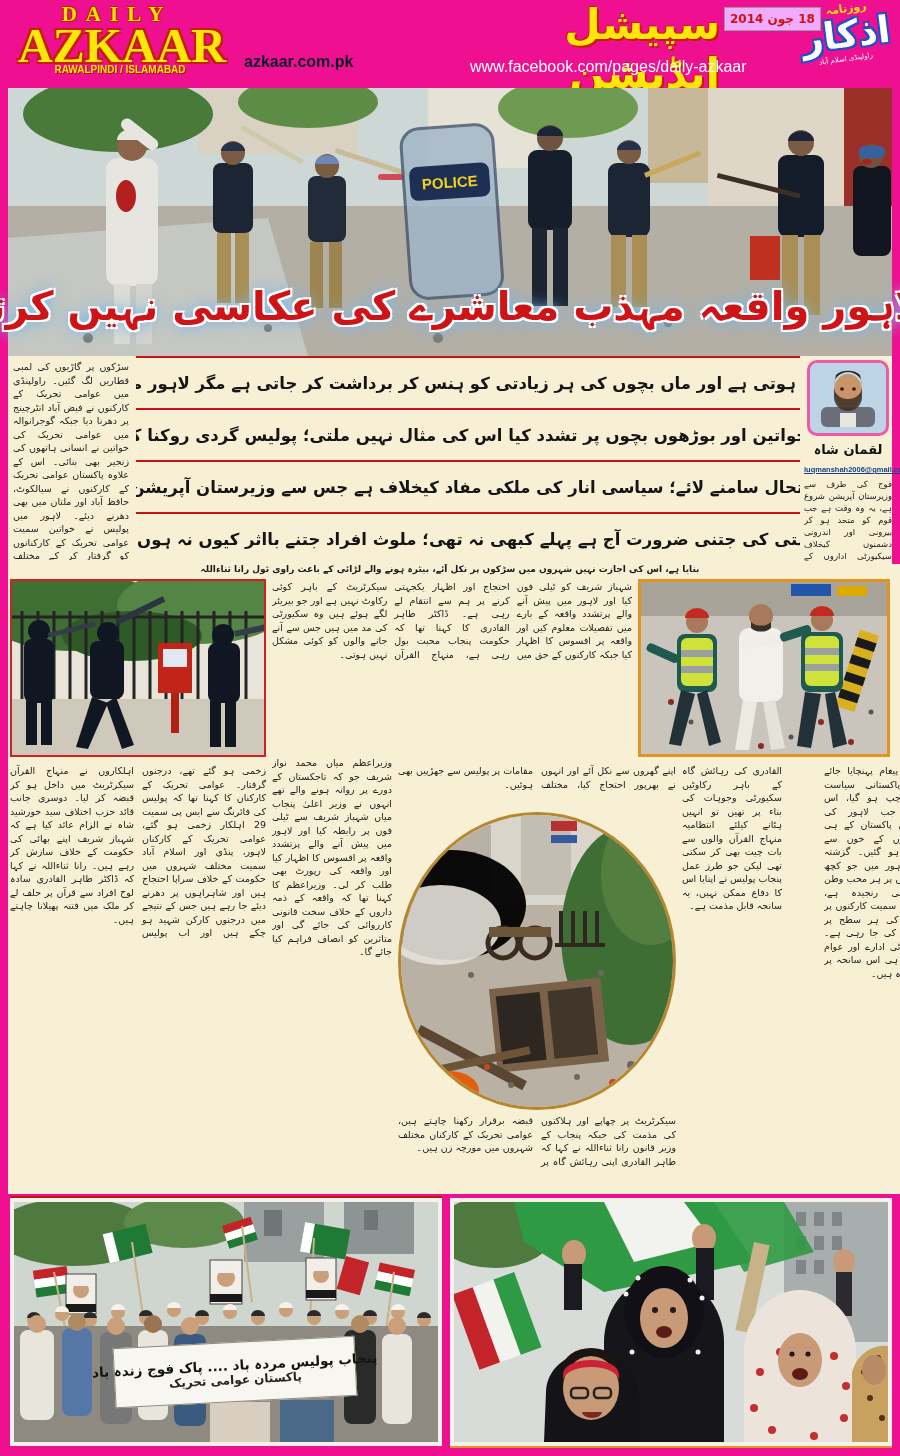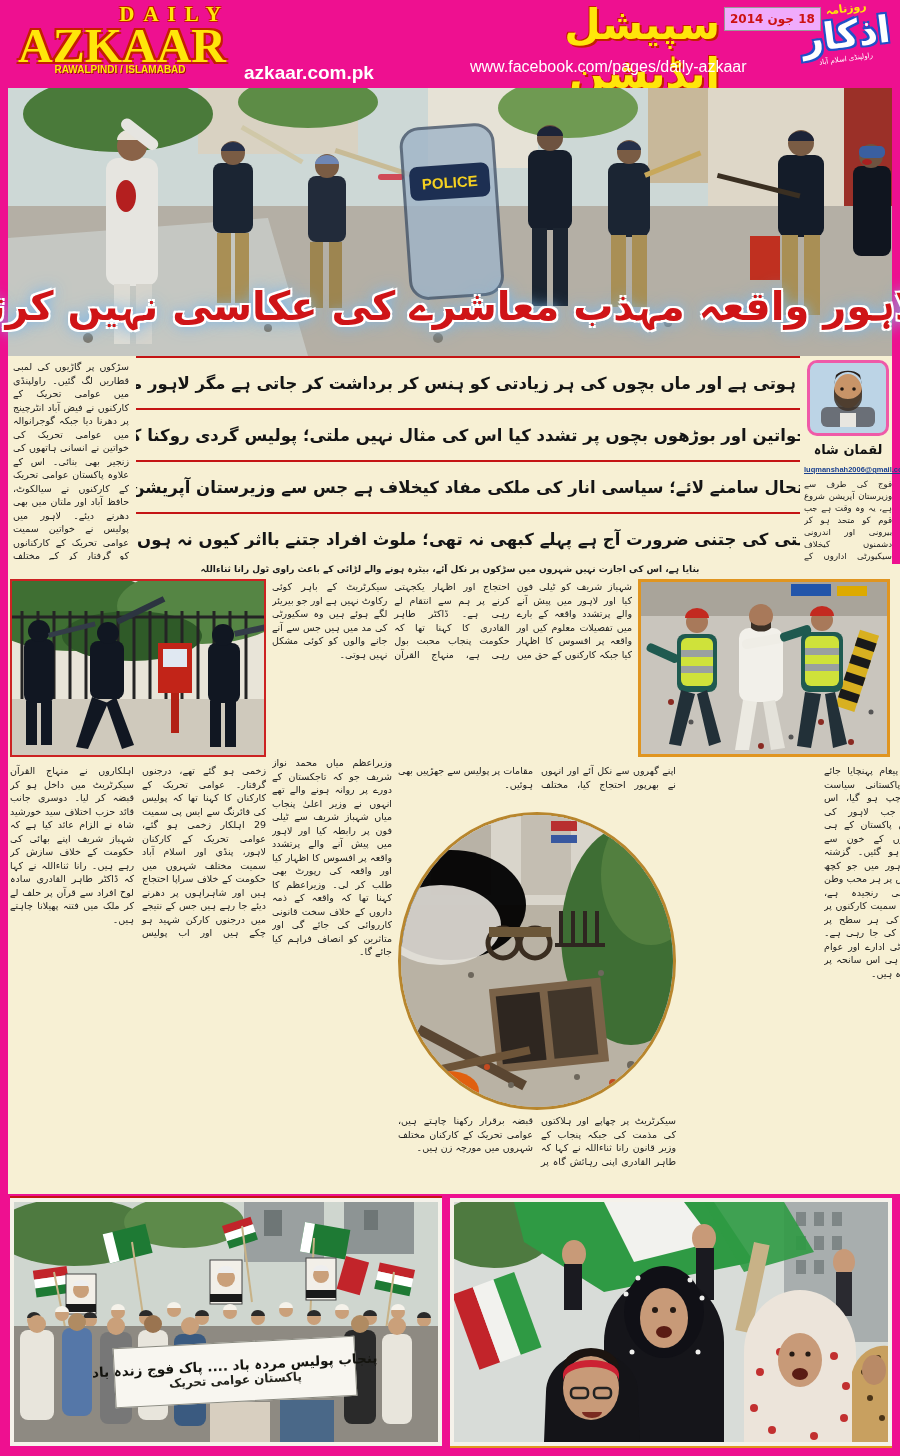--- a/index.html
+++ b/index.html
@@ -1,29 +1,29 @@
 <!DOCTYPE html>
 <html lang="ur"><head>
 <meta charset="utf-8">
 <style>
   html,body{margin:0;padding:0;background:#555;}
   .page{position:relative;width:900px;height:1456px;background:#ee1090;overflow:hidden;
         font-family:"DejaVu Sans",sans-serif;}
   .abs{position:absolute;}
   
-  .mh-daily{left:40px;top:2px;width:190px;text-align:right;font-family:"Liberation Serif",serif;
+  .mh-daily{left:22px;top:2px;width:190px;text-align:center;font-family:"Liberation Serif",serif;
     font-weight:bold;font-size:21px;letter-spacing:9px;color:#ffe60a;
     text-shadow:-1px -1px 0 #c42000,1px -1px 0 #c42000,-1px 1px 0 #c42000,1px 1px 0 #c42000;}
   .mh-title{left:4px;top:18px;width:236px;text-align:center;font-family:"Liberation Serif",serif;
     font-weight:bold;font-size:48px;color:#ffe60a;
     text-shadow:-2px -2px 0 #c42000,2px -2px 0 #c42000,-2px 2px 0 #c42000,2px 2px 0 #c42000;}
   .mh-region{left:0px;top:64px;width:240px;text-align:center;font-family:"Liberation Sans",sans-serif;
     font-weight:bold;font-size:10px;color:#ffe60a;text-shadow:1px 1px 0 #a01800;}
-  .mh-site{left:244px;top:62px;font-family:"Liberation Sans",sans-serif;font-weight:bold;
-    font-size:19px;color:#ffffff;text-decoration:none;}
+  .mh-site{left:244px;top:53px;font-family:"Liberation Sans",sans-serif;font-weight:bold;
+    font-size:16px;color:#0f172a;text-decoration:none;}
   .mh-special{left:420px;top:0px;width:300px;text-align:right;direction:rtl;font-weight:bold;
     font-size:42px;color:#ffe60a;text-shadow:2px 2px 0 #c42000, -1px -1px 0 #c42000;}
   .mh-date{left:724px;top:7px;background:#f0abfc;border:1px solid #999;padding:4px 5px;
     font-size:12px;font-weight:bold;color:#cc1111;direction:rtl;}
   .mh-fb{left:470px;top:58px;font-family:"Liberation Sans",sans-serif;font-size:16px;
     color:#ffffff;text-decoration:none;}
   .mh-logo{right:4px;top:2px;width:100px;height:82px;text-align:center;}
   .mh-logo-top{font-size:11px;color:#ffe60a;font-weight:bold;direction:rtl;transform:rotate(-8deg);}
   .mh-logo-name{font-size:37px;line-height:40px;font-weight:bold;color:#ffffff;direction:rtl;
     transform:rotate(-7deg);
@@ -373,20 +373,21 @@
             </g>
           <g fill="#c44a20">
               <circle cx="212" cy="268" r="4"></circle>
               <circle cx="86" cy="252" r="3"></circle>
             </g>
         </svg>
       </div>
     </div>
 
     <div class="abs utext blk-belowoval">سیکرٹریٹ پر چھاپے اور ہلاکتوں کی مذمت کی جبکہ پنجاب کے وزیر قانون رانا ثناءاللہ نے کہا کہ طاہر القادری اپنی رہائش گاہ پر قبضہ برقرار رکھنا چاہتے ہیں، عوامی تحریک کے کارکنان مختلف شہروں میں مورچہ زن ہیں۔</div>
+    <div class="abs utext blk-rightnarrow">القادری کی رہائش گاہ کے باہر رکاوٹیں سکیورٹی وجوہات کی بناء پر تھیں تو انہیں ہٹانے کیلئے انتظامیہ منہاج القرآن والوں سے بات چیت بھی کر سکتی تھی لیکن جو طرز عمل پنجاب پولیس نے اپنایا اس کا دفاع ممکن نہیں، یہ سانحہ قابل مذمت ہے۔</div>
     <div class="abs utext blk-rightedge">ذریعے پیغام پہنچایا جائے تاکہ پاکستانی سیاست سب چپ ہو گیا، اس وقت جب لاہور کی سڑکیں پاکستان کے ہی شہریوں کے خون سے سرخ ہو گئیں۔ گزشتہ روز لاہور میں جو کچھ ہوا اس پر ہر محب وطن پاکستانی رنجیدہ ہے، خواتین سمیت کارکنوں پر تشدد کی ہر سطح پر مذمت کی جا رہی ہے۔ سکیورٹی ادارے اور عوام دونوں ہی اس سانحہ پر افسردہ ہیں۔</div>
   </div>
 
   <div class="abs photo p-bl">
     <svg width="424" height="240" viewBox="0 0 424 240" style="position:absolute;left:0;top:0;">
       <rect width="424" height="240" fill="#cfd6cf"></rect>
       <rect x="230" y="0" width="80" height="60" fill="#9aa0a0"></rect>
         <rect x="330" y="0" width="70" height="52" fill="#8d9494"></rect>
       <rect x="250" y="8" width="18" height="26" fill="#6e7676"></rect>
         <rect x="350" y="8" width="14" height="20" fill="#6e7676"></rect>

